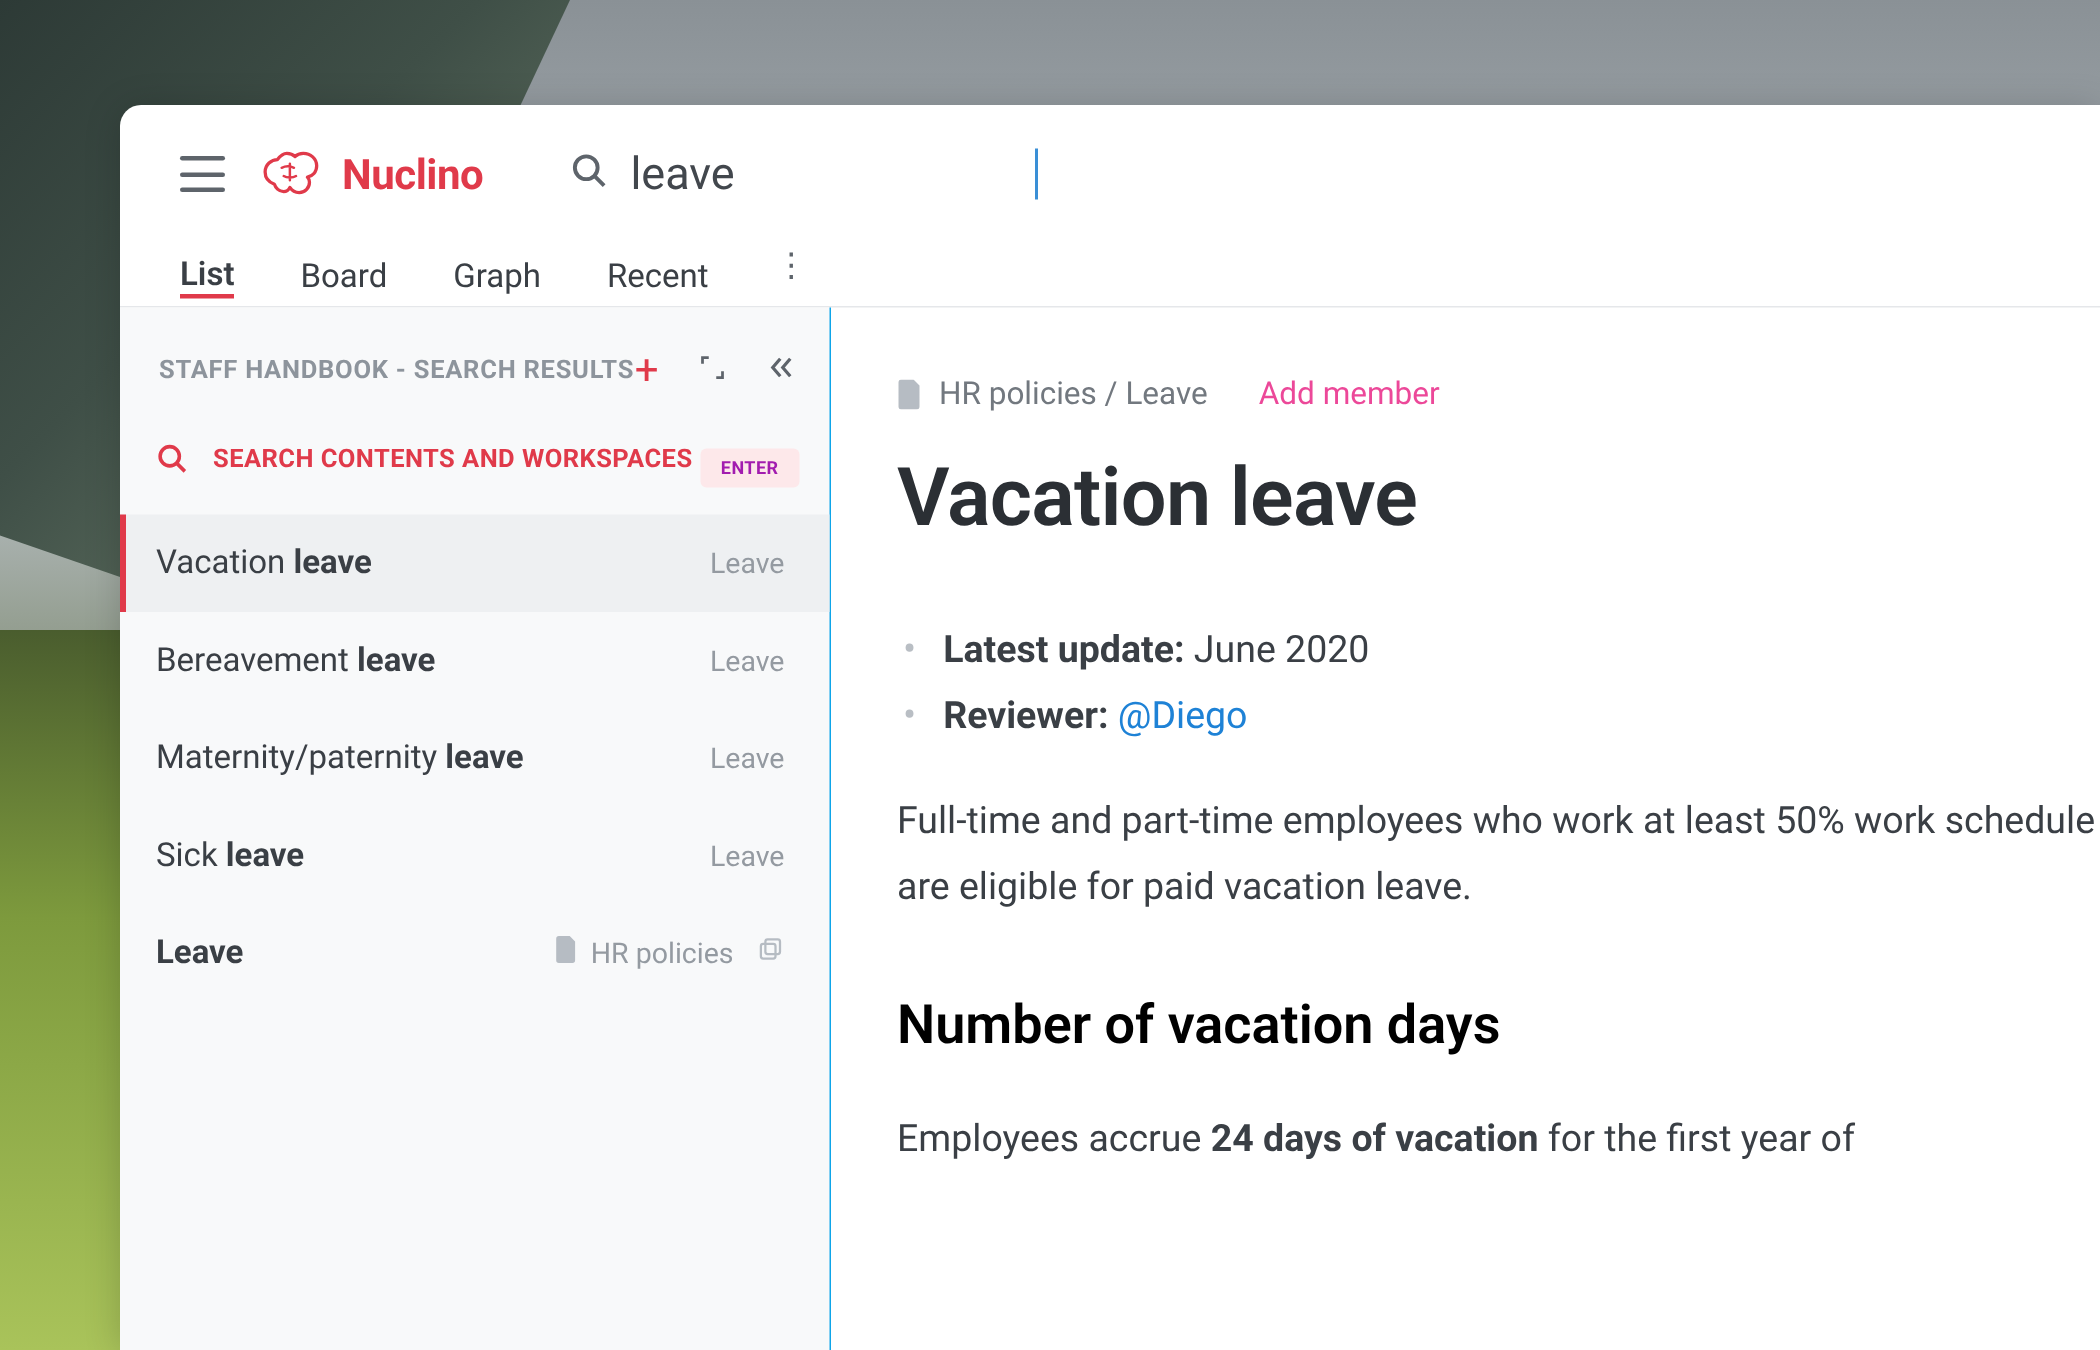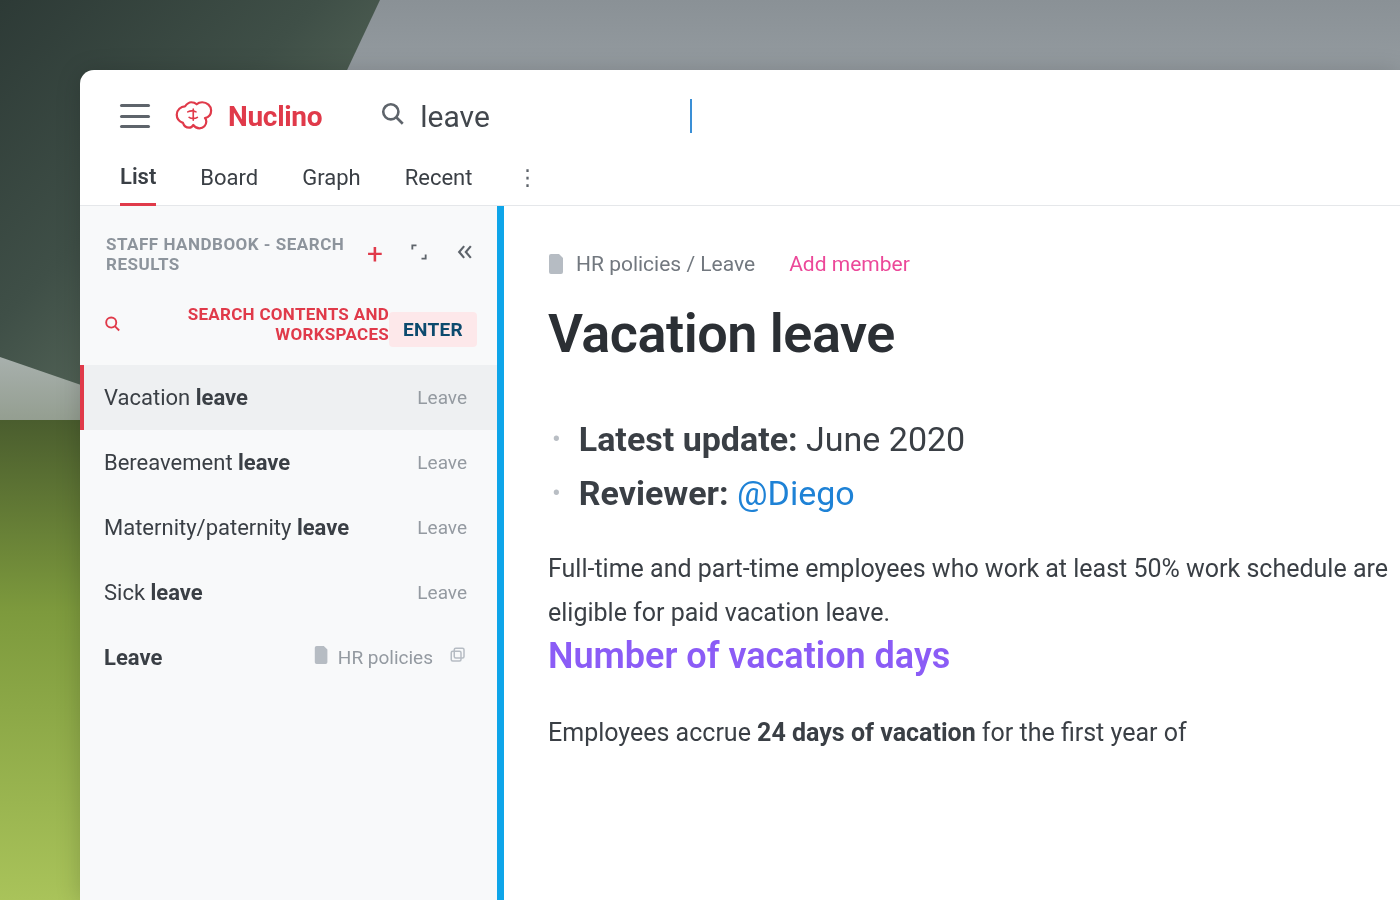--- a/index.html
+++ b/index.html
@@ -53,31 +53,31 @@
   .search-caret { width:2px; height:34px; background:#3a8fd6; margin-left:-4px; animation:blink 1s step-end infinite;}
   @keyframes blink { 50% { opacity:0; } }
 
   
   .tabsrow {
     display:flex; align-items:center; gap:44px;
     padding: 18px 40px 0 40px;
     border-bottom:1px solid #e5e7ea;
     font-size:22px; color:#3a3f45;
   }
-  .tab { padding-bottom:14px; cursor:pointer; }
+  .tab { cursor:pointer; }
   .tab.active { font-weight:600; border-bottom:3px solid #e03a4a; margin-bottom:-1px; }
   .tab-more { font-size:22px; color:#5e646b; cursor:pointer; padding-bottom:14px;}
 
   
   .body-split { display:flex; flex:1; min-height:0; }
 
   .sidebar {
-    width: 424px;
+    width: 474px;
     background:#f8f9fa;
-    border-right:7px solid #0ea5e9;
+    border-right:1px solid #0ea5e9;
     display:flex; flex-direction:column;
     padding-top:10px;
   }
   .side-head {
     display:flex; align-items:center; justify-content:space-between;
     padding: 18px 22px 8px 26px;
   }
   .side-head-label { color:#8d949c; font-weight:700; font-size:17px; letter-spacing:0.5px; }
   .side-head-icons { display:flex; gap:26px; align-items:center; }
   .plus-icon { color:#e03a4a; font-size:28px; font-weight:400; line-height:1; cursor:pointer;}
@@ -86,22 +86,22 @@
   .search-all-row {
     display:flex; align-items:center; justify-content:space-between;
     padding: 18px 20px 18px 24px;
     color:#e03a4a; font-weight:700; font-size:17px; letter-spacing:0.3px;
     cursor:pointer;
     text-align:right;
   }
   .search-all-left { display:flex; align-items:center; gap:16px;}
   .search-all-left svg { width:22px; height:22px; stroke:#e03a4a; }
   .enter-badge {
-    background:#fde8ea; color:#0c4a6e; font-weight:700;
-    padding:6px 14px; border-radius:4px; font-size:19px;margin-top:12px;
+    background:#fde8ea; color:#a21caf; font-weight:700;
+    padding:6px 14px; border-radius:4px; font-size:12px;margin-top:12px;
   }
 
   .result-row {
     display:flex; align-items:center; justify-content:space-between;
     padding: 20px 30px 20px 24px;
     font-size:22px; color:#3a3f45; cursor:pointer;
   }
   .result-row.active { background:#eef0f2; border-left:4px solid #e03a4a; padding-left:20px;}
   .result-row .title { font-weight:400; }
   .result-row .title b { font-weight:700; }
@@ -113,26 +113,26 @@
   
   .doc {
     flex:1; padding: 46px 0 0 44px; overflow:hidden; color:#2f3338;
   }
   .doc-top { display:flex; align-items:center; gap:34px; }
   .breadcrumb { display:flex; align-items:center; gap:10px; color:#72787f; font-size:21px; }
   .breadcrumb svg { width:18px; height:20px; fill:#b6bcc3; }
   .add-member { color:#ec4899; font-size:21px; cursor:pointer; }
   .doc h1 { font-size:54px; font-weight:600; color:#2b2f34; margin-top:26px; letter-spacing:-0.5px;}
   .meta-list { margin-top:54px; padding-left:4px; }
-  .meta-list li { list-style:none; display:flex; align-items:center; gap:14px; font-size:34px; color:#3a3f45; margin-bottom:14px;}
+  .meta-list li { list-style:none; display:flex; align-items:center; gap:14px; font-size:25px; color:#3a3f45; margin-bottom:14px;}
   .meta-list li::before { content:"•"; color:#b9bec4; font-size:26px; margin-right:4px;}
   .meta-list b { font-weight:700; }
   .mention { color:#1e82d6; }
   .doc p.body { font-size:25px; line-height:1.75; margin-top:34px; color:#3a3f45;}
-  .doc h2 { font-size:36px; font-weight:600; color:#8b5cf6;}
+  .doc h2 { font-size:36px; font-weight:600; margin-top:48px; color:#000000;}
   .doc p.body b { font-weight:700; }
 </style>
 </head>
 <body>
 
 <div class="bg-mountain"></div>
 <div class="bg-grass"></div>
 
 <div class="app-window">
 

